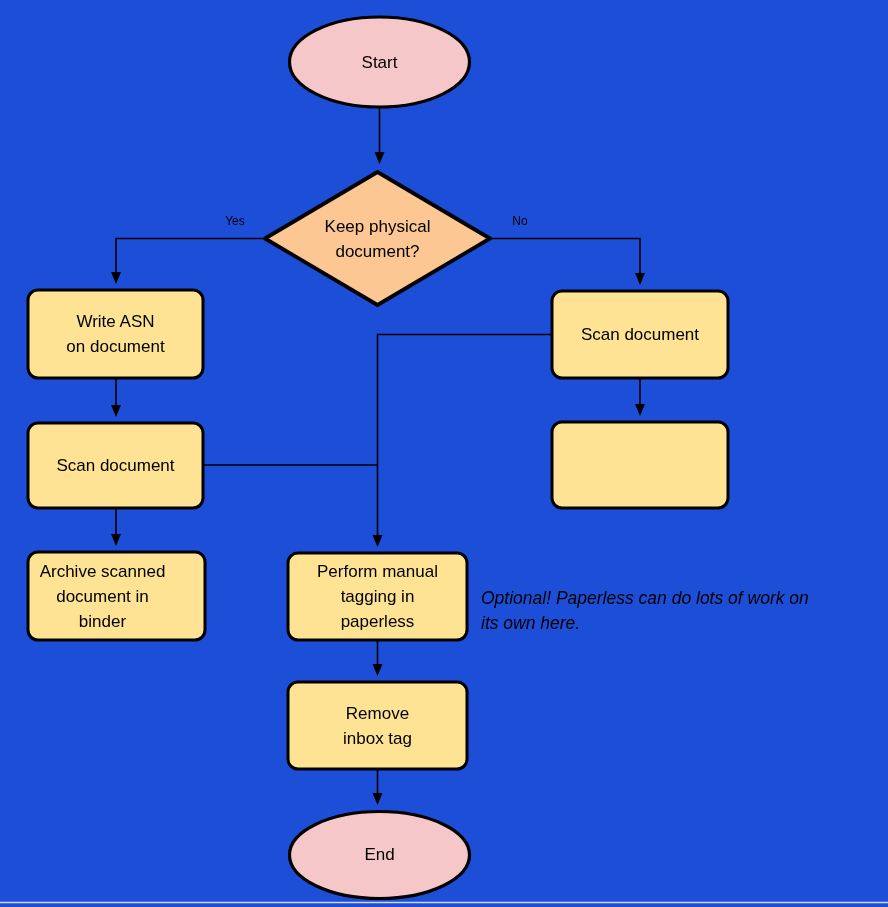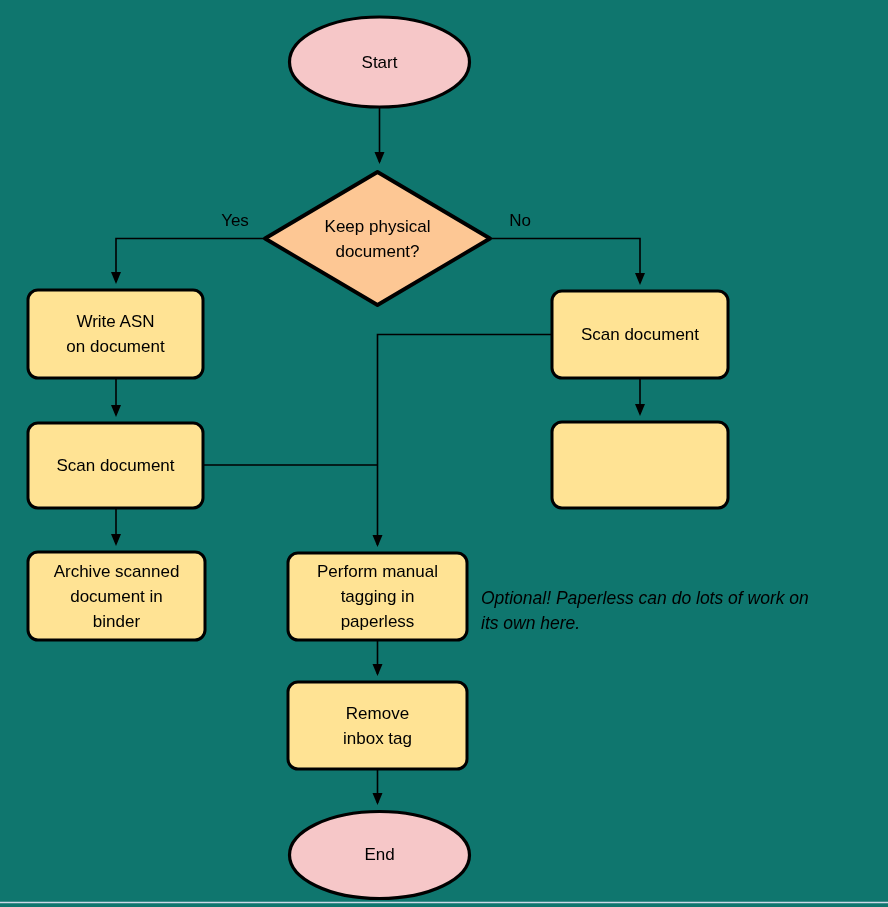--- a/index.html
+++ b/index.html
@@ -1,21 +1,21 @@
 <!DOCTYPE html>
 <html><head>
 <meta charset="utf-8">
 <style>
   * { margin: 0; padding: 0; box-sizing: border-box; }
   html, body { background: #ffffff; }
   .canvas {
     position: relative;
     width: 888px;
     height: 907px;
-    background: #0f766e;
+    background: #1d4ed8;
     font-family: "Liberation Sans", "DejaVu Sans", sans-serif;
     overflow: hidden;
   }
   .canvas svg { position: absolute; left: 0; top: 0; }
   .node-label {
     position: absolute;
     display: flex;
     align-items: center;
     justify-content: center;
     text-align: center;
@@ -23,21 +23,21 @@
     line-height: 25px;
     color: #000000;
     white-space: pre-line;
     pointer-events: none;
   }
   .edge-label {
     position: absolute;
     display: flex;
     align-items: center;
     justify-content: center;
-    font-size: 17px;
+    font-size: 12px;
     color: #000000;
     pointer-events: none;
   }
   .annotation {
     position: absolute;
     left: 481px;
     top: 586px;
     width: 410px;
     font-size: 17.5px;
     line-height: 25px;
@@ -91,21 +91,21 @@
   <div class="node-label" style="left:289px; top:17px;  width:181px; height:90px;">Start</div>
 
   <div class="node-label" style="left:265px; top:172px; width:225px; height:133px;">Keep physical
 document?</div>
 
   <div class="node-label" style="left:28px;  top:290px; width:175px; height:88px;">Write ASN
 on document</div>
 
   <div class="node-label" style="left:28px;  top:423px; width:175px; height:85px;">Scan document</div>
 
-  <div class="node-label" style="left:28px;  top:552px; width:177px; height:88px;">Archive scanned
+  <div class="node-label" style="left:14px;  top:552px; width:177px; height:88px;">Archive scanned
 document in
 binder</div>
 
   <div class="node-label" style="left:552px; top:291px; width:176px; height:87px;">Scan document</div>
 
 
   <div class="node-label" style="left:288px; top:682px; width:179px; height:87px;">Remove
 inbox tag</div>
 
   <div class="node-label" style="left:288px; top:553px; width:179px; height:87px;">Perform manual

